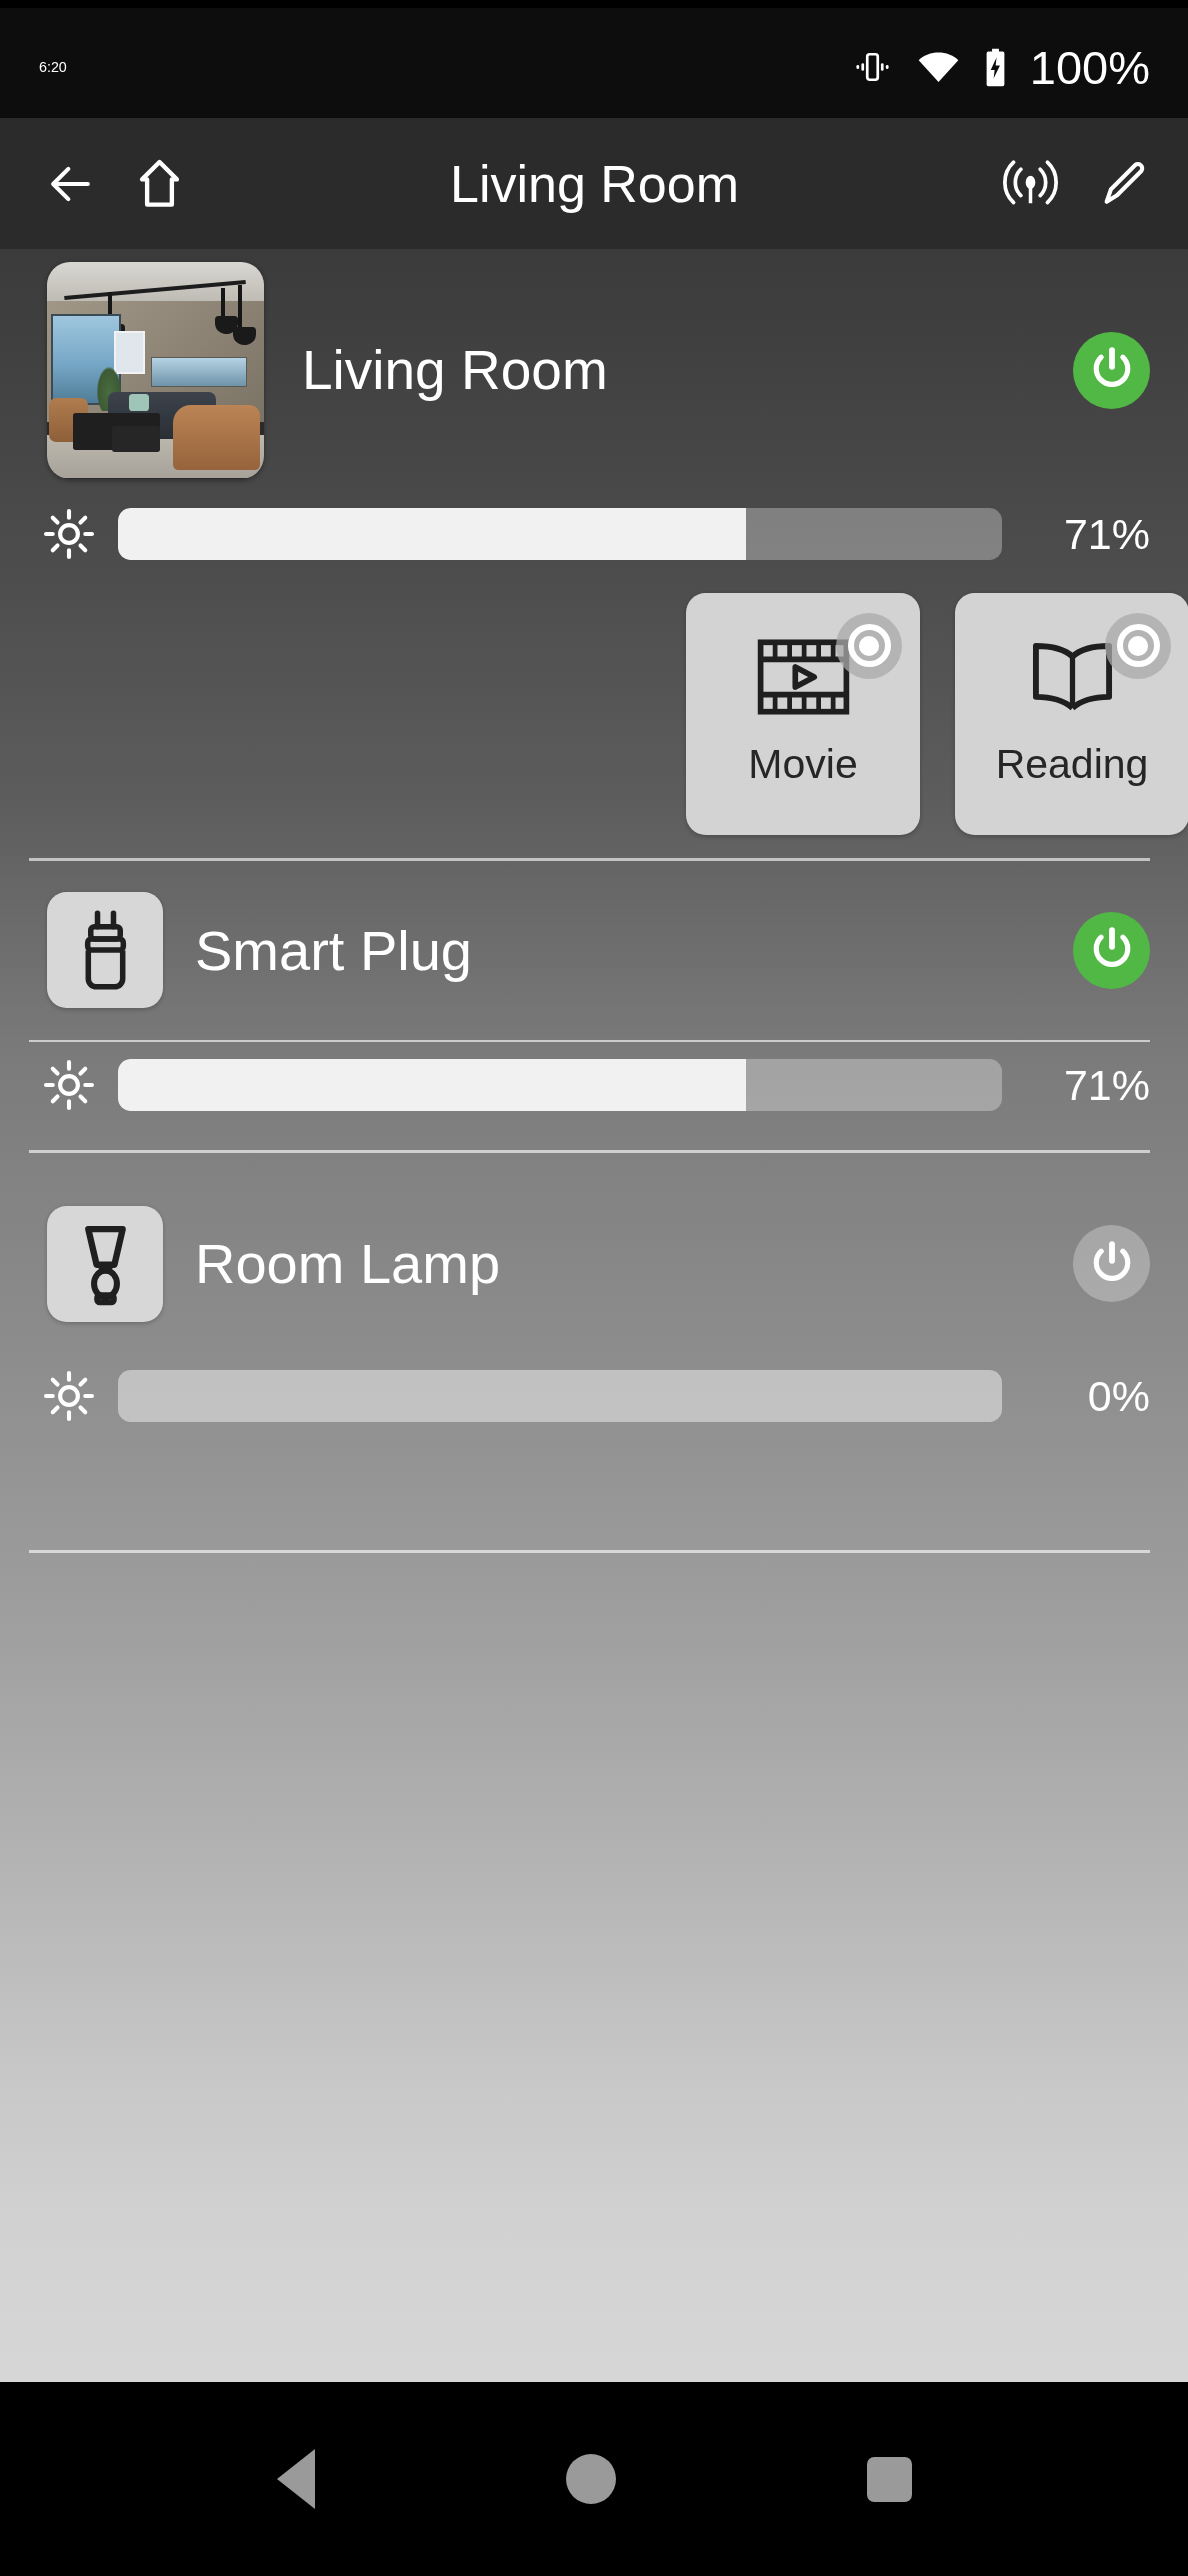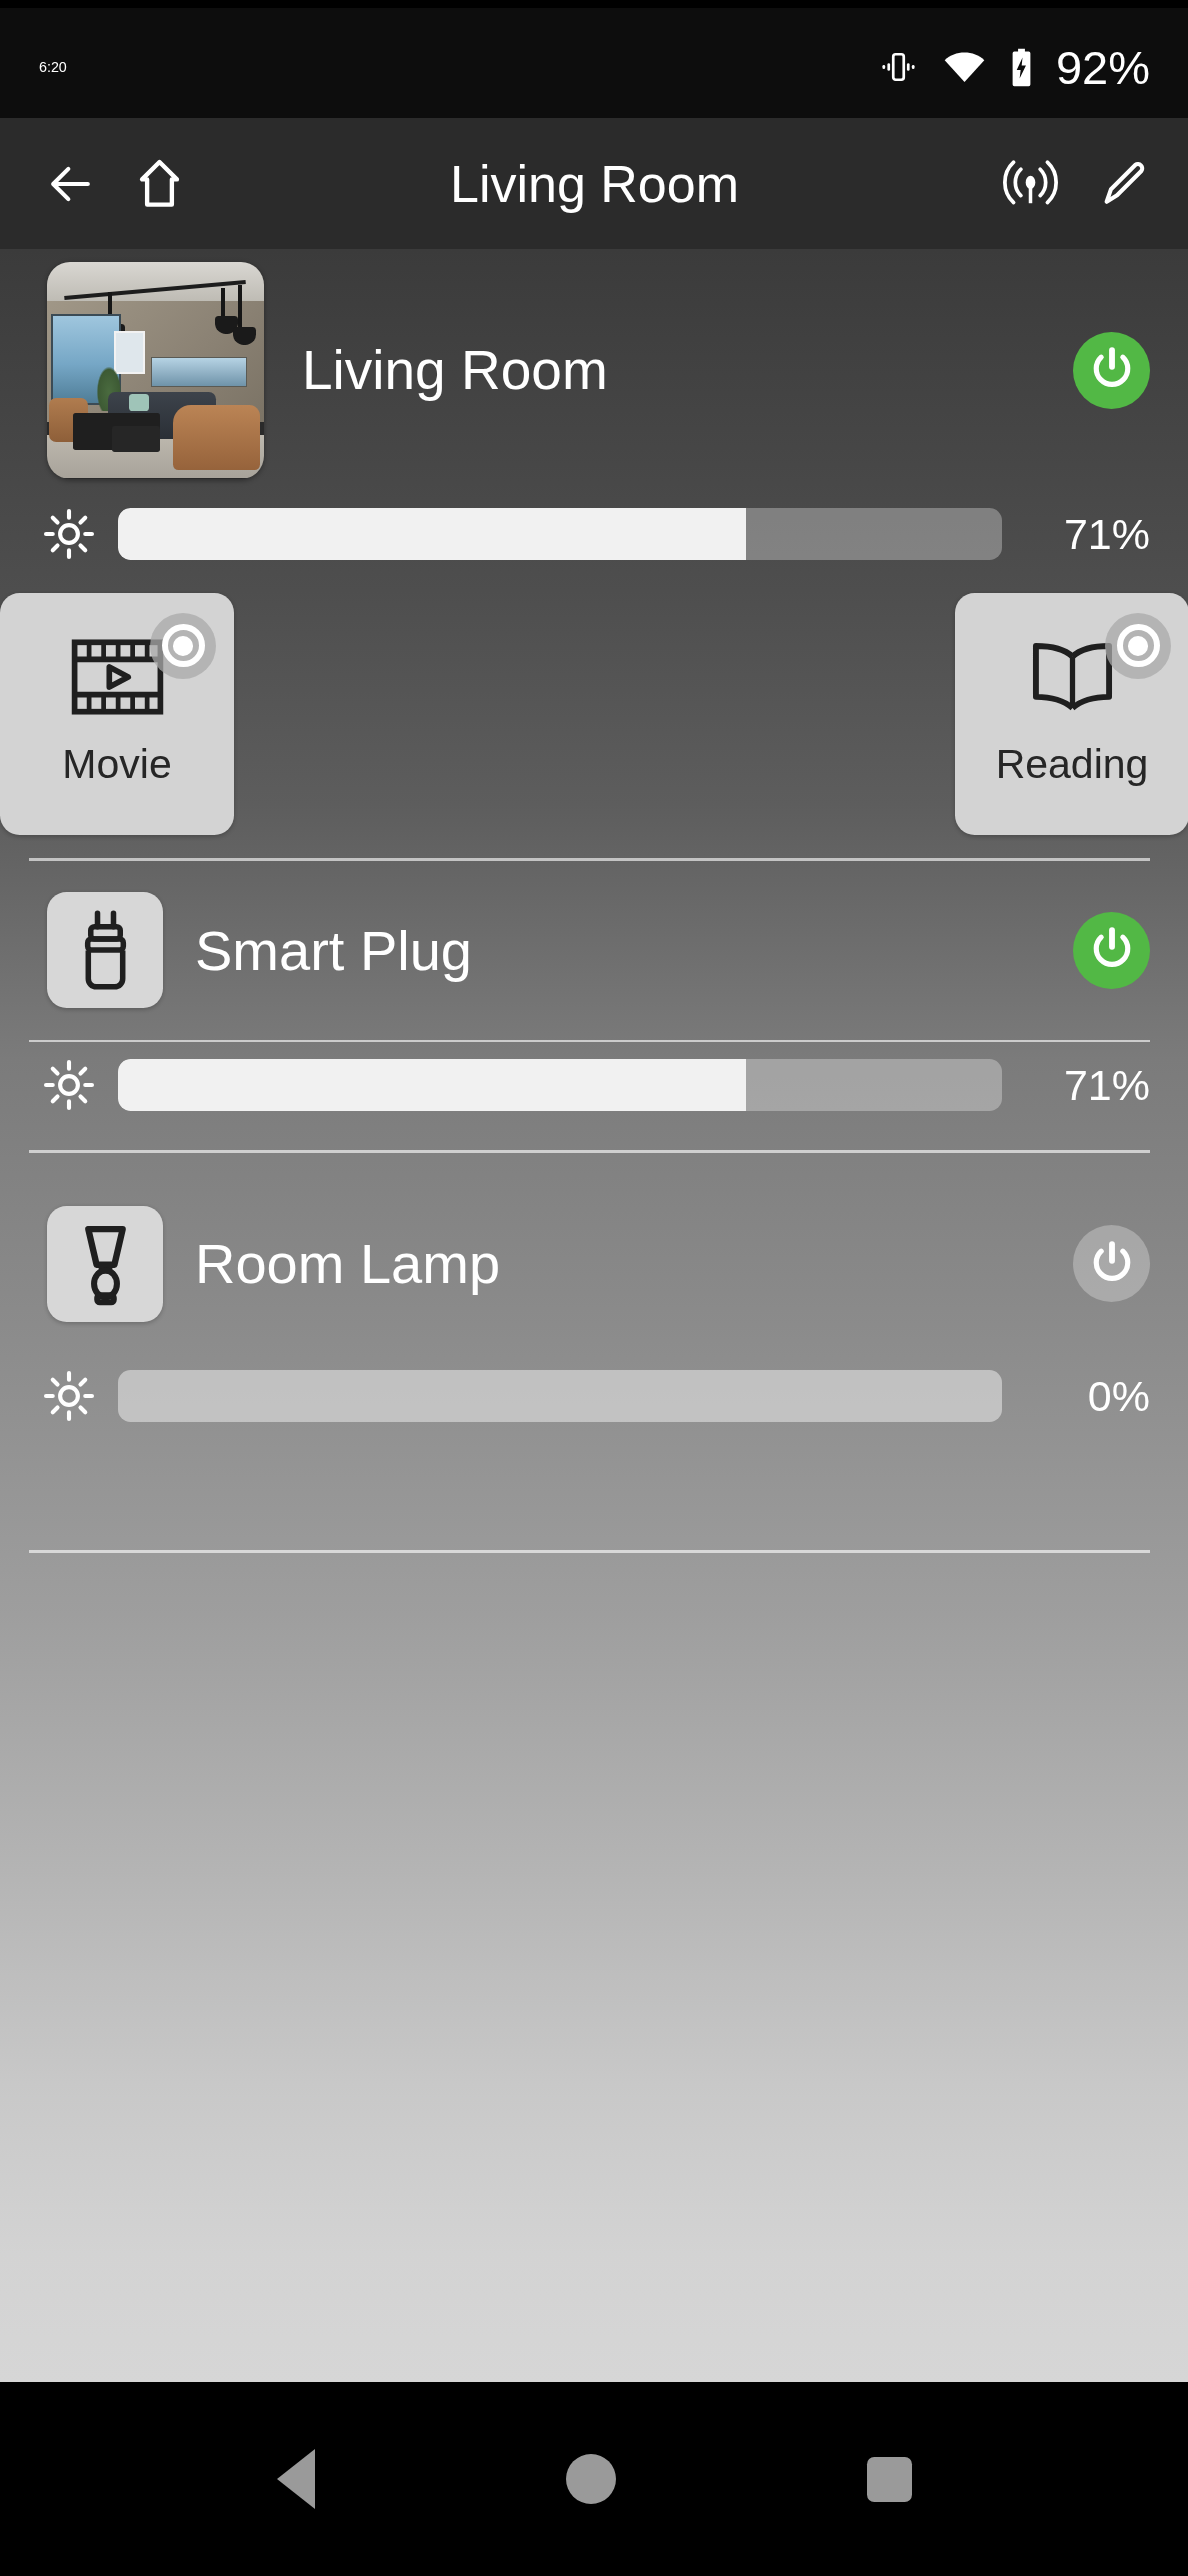--- a/index.html
+++ b/index.html
@@ -121,21 +121,21 @@
     position: absolute; left: 0; top: 0; bottom: 0;
     background: #f1f1f1; border-radius: 12.5px 0 0 12.5px;
   }
   .slider-pct {
     flex: 0 0 auto; width: 125px; text-align: right; color: #fff; font-size: 43px;
   }
   .slider-row.dim .slider-track { background: rgba(255,255,255,.45); }
 
   
   #scenes-row {
-    display: flex; justify-content: space-between; gap: 47px; padding: 16px 0 23px 0;
+    display: flex; justify-content: flex-end; gap: 35px; padding: 16px 0 23px 0;
   }
   .scene-card {
     width: 234px; height: 242px; border-radius: 19.7px; background: #d3d3d3;
     position: relative; display: flex; flex-direction: column;
     align-items: center; box-shadow: 0 1.8px 4.5px rgba(0,0,0,.22);
   }
   .scene-icon { margin-top: 43px; }
   .scene-label {
     position: absolute; bottom: 47px; left: 0; right: 0; text-align: center;
     font-size: 41px; color: #262626;
@@ -213,21 +213,21 @@
       </svg>
 
       <svg class="sb-ico" width="47" height="36" viewBox="0 0 24 20">
         <path d="M12 18.3 1 6.2C4 3.4 7.8 2 12 2s8 1.4 11 4.2z" fill="#fff"></path>
       </svg>
 
       <svg class="sb-ico" width="25" height="41" viewBox="0 0 14 24">
         <path d="M5 1h4v1.6h2.2a1 1 0 0 1 1 1V22a1 1 0 0 1-1 1H2.8a1 1 0 0 1-1-1V3.6a1 1 0 0 1 1-1H5z" fill="#fff"></path>
         <path d="M7.6 6.2 4.2 13.4h2.3l-.6 5 3.7-7.6H7.1z" fill="#0d0d0d"></path>
       </svg>
-      <div style="font-size:47px;color:#fff;">92%</div>
+      <div style="font-size:47px;color:#fff;">100%</div>
     </div>
   </div>
 
   <div id="app-bar">
     <div id="appbar-left">
       <svg width="55" height="52" viewBox="0 0 24 24">
         <path d="M11 5 4 12l7 7M4 12h16" fill="none" stroke="#fff" stroke-width="1.9" stroke-linecap="round" stroke-linejoin="round"></path>
       </svg>
       <svg width="55" height="55" viewBox="0 0 24 24">
         <path d="M12 2.6 4.4 10.2h2.2v11h10.8v-11h2.2z" fill="none" stroke="#fff" stroke-width="1.9" stroke-linejoin="round"></path>

